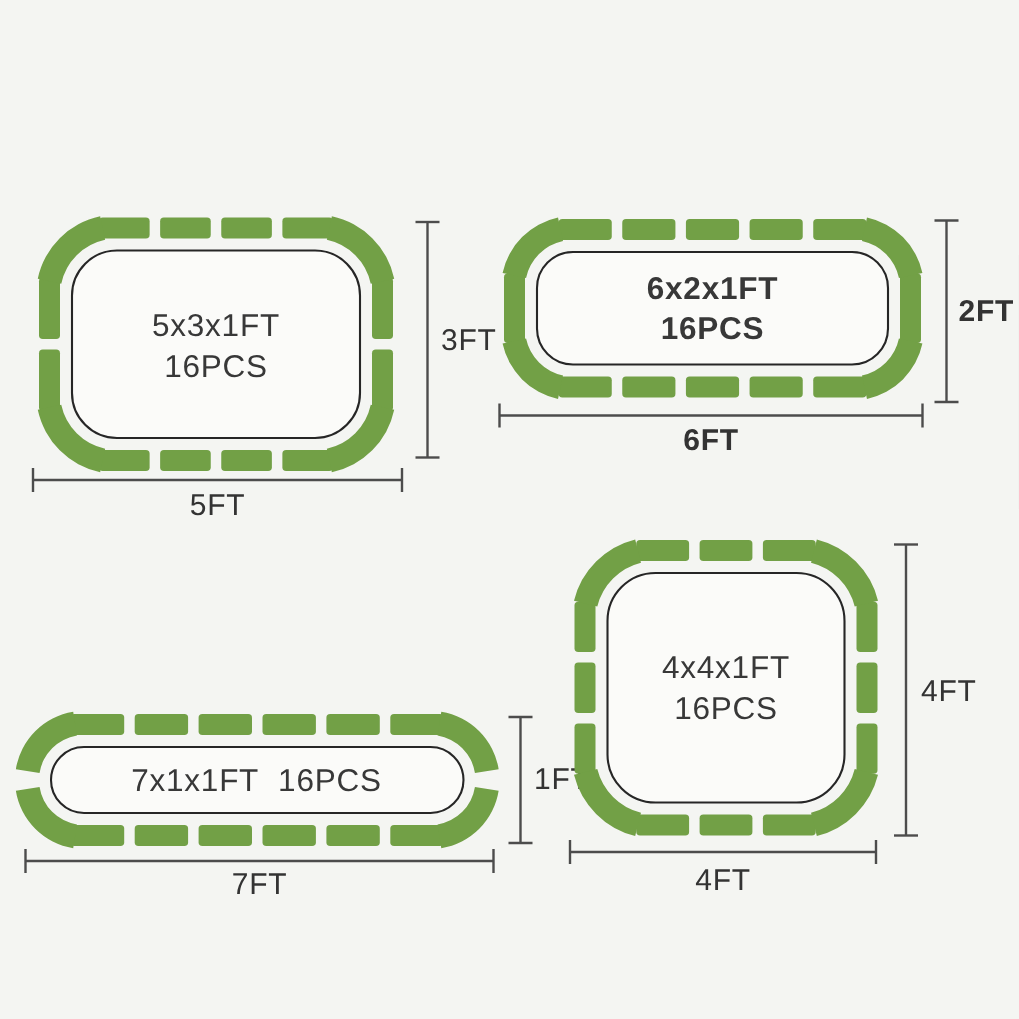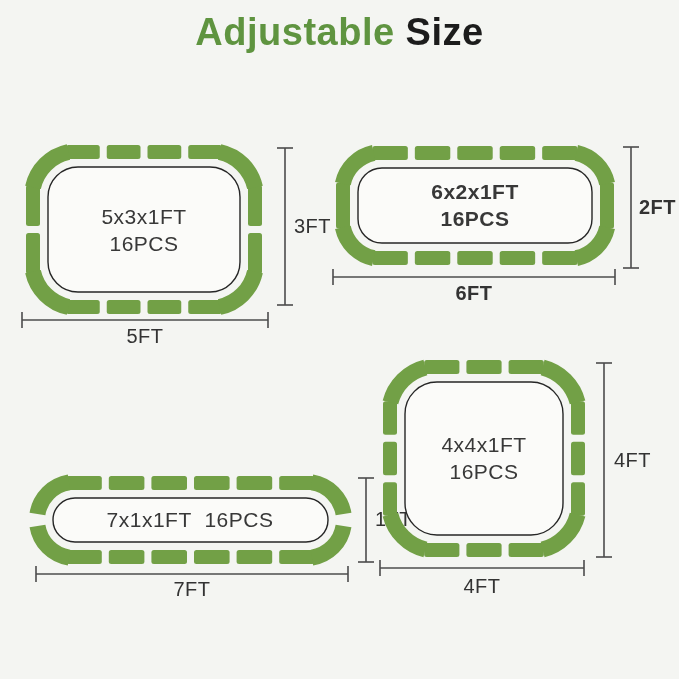--- a/index.html
+++ b/index.html
@@ -19,32 +19,29 @@
     font-family:"Liberation Sans", sans-serif;font-size:21px;fill:#383838;
     text-anchor:middle;letter-spacing:0.5px;
   }
   .dim-label{
     font-family:"Liberation Sans", sans-serif;font-size:20px;fill:#333333;
     letter-spacing:0.5px;
   }
   .dim-label.mid{text-anchor:middle;}
   #d1{left:12px;top:132px;width:330px;height:230px;}
   #d2{left:325px;top:138px;width:355px;height:175px;font-weight:bold;}
-  #d3{left:20px;top:465px;width:400px;height:152px;}
+  #d3{left:1px;top:465px;width:400px;height:152px;}
   #d4{left:368px;top:352px;width:290px;height:248px;}
 </style>
 </head>
 <body>
 
 <div class="canvas">
 
   <div class="header">
-    <div class="title">
-      <span class="accent">Adjustable</span><span class="rest">Size</span>
-    </div>
   </div>
 
   <div id="d1" class="diagram">
     <svg viewBox="0 0 330 230">
       <g>
           <rect x="36" y="35" width="192" height="125" rx="30" fill="#fbfbf9" stroke="#262626" stroke-width="1.4"></rect>
           <rect x="54" y="13" width="33.75" height="14" rx="2.5" fill="#72a046"></rect>
           <rect x="94.75" y="13" width="33.75" height="14" rx="2.5" fill="#72a046"></rect>
           <rect x="135.5" y="13" width="33.75" height="14" rx="2.5" fill="#72a046"></rect>
           <rect x="176.25" y="13" width="33.75" height="14" rx="2.5" fill="#72a046"></rect>

